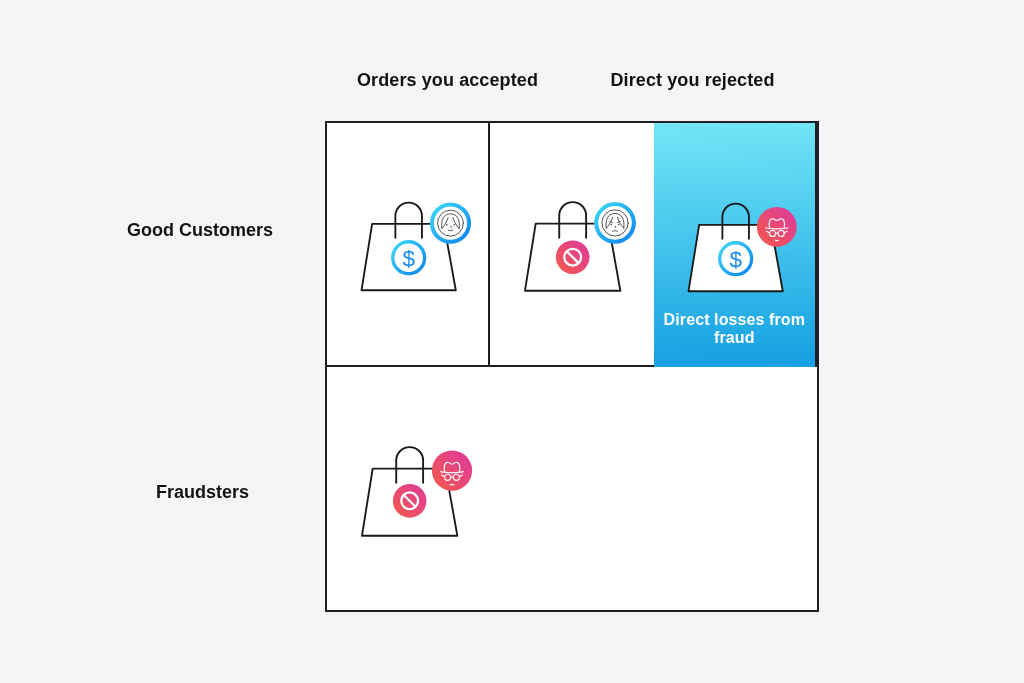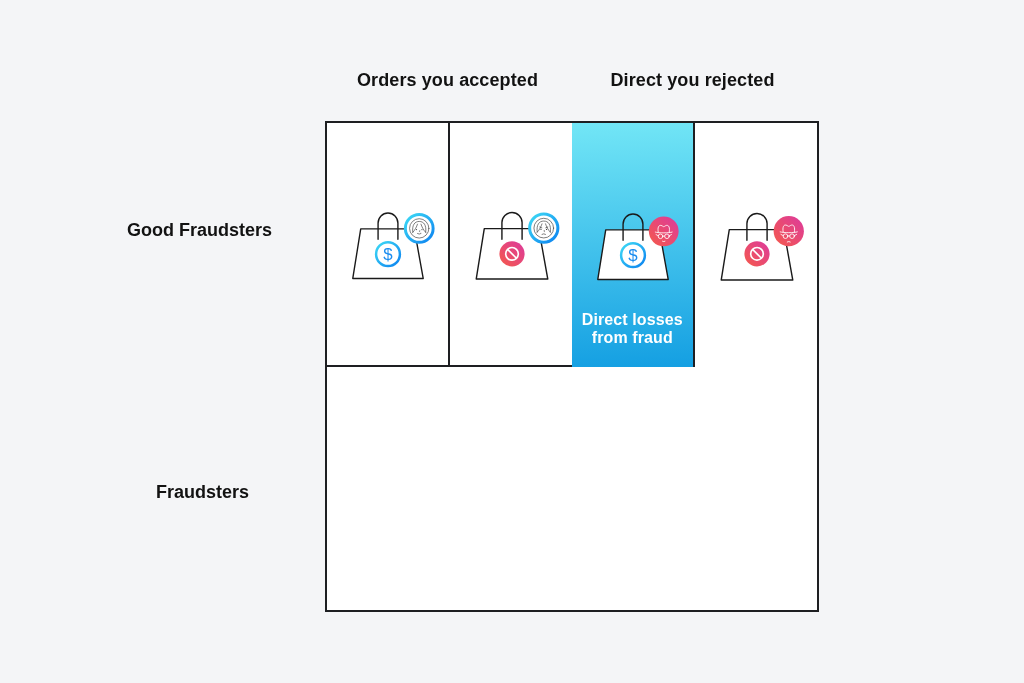--- a/index.html
+++ b/index.html
@@ -16,21 +16,21 @@
   .col-header.c2{left:570px;}
   .row-label{
     position:absolute;left:127px;font-size:18px;font-weight:bold;
     color:var(--text-dark,#121212);
   }
   .row-label.r1{top:220px;}
   .row-label.r2{top:482px;margin-left:29px;}
   .grid{
     position:absolute;left:325px;top:121px;width:490px;height:487px;
     border:2px solid var(--grid-line,#1e1f22);
-    display:grid;grid-template-columns:1fr 1fr 1fr 1fr;grid-template-rows:1fr 1fr;
+    display:grid;grid-template-columns:1fr 1fr 1fr;grid-template-rows:1fr 1fr;
     background:#fff;
   }
   .cell{position:relative;background:var(--cell-bg,#ffffff);}
   .cell.c1{border-right:2px solid var(--grid-line,#1e1f22);border-bottom:2px solid var(--grid-line,#1e1f22);}
   .cell.c2{border-bottom:2px solid var(--grid-line,#1e1f22);}
   .cell.c3{border-right:2px solid var(--grid-line,#1e1f22);}
   .cell.highlight{
     background:linear-gradient(178deg,var(--highlight-top,#72e6f6) 0%,var(--highlight-bottom,#149fe2) 100%);
   }
   .cell svg{position:absolute;left:0;top:0;width:100%;height:100%;display:block;}
@@ -130,21 +130,21 @@
       </g>
     </g>
   </defs>
 </svg>
 
 <div class="canvas">
 
   <div class="col-header c1">Orders you accepted</div>
   <div class="col-header c2">Direct you rejected</div>
 
-  <div class="row-label r1">Good Fraudsters</div>
+  <div class="row-label r1">Good Customers</div>
   <div class="row-label r2">Fraudsters</div>
 
   <div class="grid">
 
     <div class="cell c1">
       <svg viewBox="0 0 243 240" preserveAspectRatio="xMidYMid meet">
         <use href="#bagShape"></use>
         <use href="#dollarBadge" transform="translate(123,141)"></use>
         <use href="#faceHappy" transform="translate(186,89)"></use>
       </svg>

